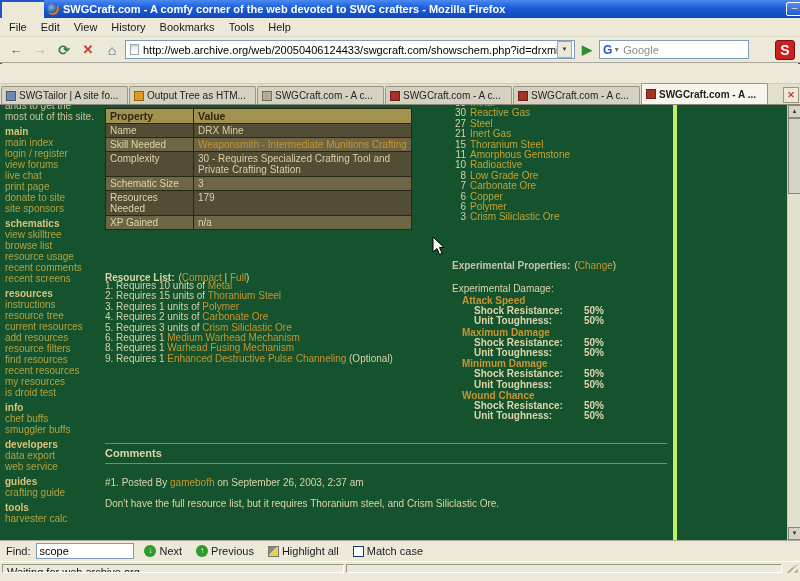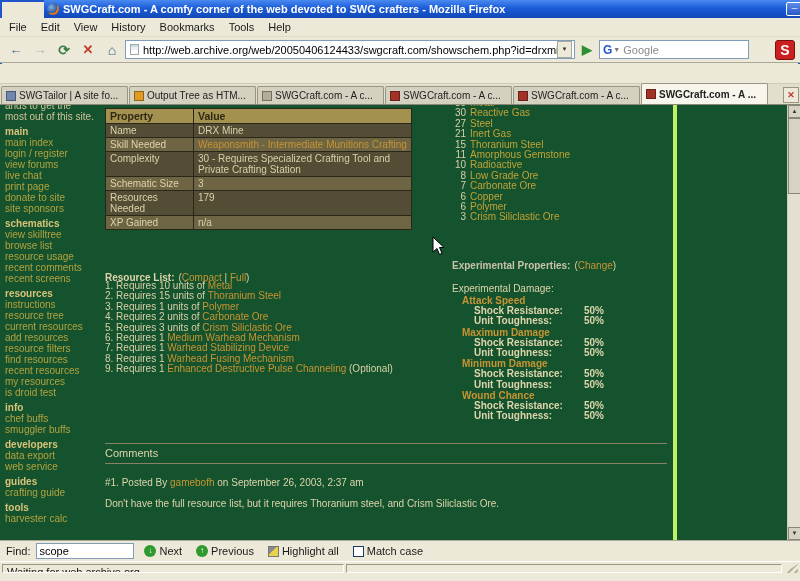--- a/index.html
+++ b/index.html
@@ -83,21 +83,21 @@
   .exp-damage { position:absolute; left:347px; top:178px; font-size:10px; color:#ddd4ab; }
   .exp-lines { position:absolute; left:347px; top:190px; width:152px; font-size:10px; line-height:10.2px;font-weight:bold; }
   .exp-line { display:flex; justify-content:space-between; }
   .exp-line.grp { margin-top:1px; }
   .exp-line.grp .exp-label { padding-left:10px; color:#c89433; }
   .exp-line.prop .exp-label { padding-left:22px; color:#ddd4ab; }
   .exp-value { color:#ddd4ab; }
   
   .comments { position:absolute; left:0; top:338px; width:562px; font-size:10px; }
   .comments hr { border:none; border-top:1px solid #8b8265; margin:0; }
-  .cm-head { font-weight:normal; font-size:11px; color:#ddd4ab; margin:3px 0 4px 0; }
+  .cm-head { font-weight:bold; font-size:11px; color:#ddd4ab; margin:3px 0 4px 0; }
   .cm-meta { margin-top:13px; color:#ddd4ab; }
   .cm-body { margin-top:10px; color:#ddd4ab; }
   
   .scrollbar { position:absolute; top:105px; right:0; width:13px; height:435px; background:#e3e0d0; border-left:1px solid #cfccba; }
   .sb-btn { position:absolute; left:0; width:13px; height:13px; background:#d7d3c4; border:1px solid #8a8678;
     font-size:6px; text-align:center; line-height:11px; color:#333; }
   .sb-up { top:0; } .sb-down { bottom:0; }
   .sb-thumb { position:absolute; left:0; top:13px; width:13px; height:76px; background:#d7d3c4; border:1px solid #8a8678; }
   
   .findbar { position:absolute; top:540px; left:0; width:800px; height:21px; background:#ece9d8; border-top:1px solid #aca899;
@@ -287,21 +287,20 @@
       <b>Resource List:</b><span>(</span><span class="olink">Compact</span><span style="white-space:pre;"> | </span><span class="olink">Full</span><span>)</span>
     </div>
 
     <div class="res-list">
       <div class="res-item"><span>1. Requires 10 units of </span><span class="rlink">Metal</span><span></span></div>
         <div class="res-item"><span>2. Requires 15 units of </span><span class="rlink">Thoranium Steel</span><span></span></div>
         <div class="res-item"><span>3. Requires 1 units of </span><span class="rlink">Polymer</span><span></span></div>
         <div class="res-item"><span>4. Requires 2 units of </span><span class="rlink">Carbonate Ore</span><span></span></div>
         <div class="res-item"><span>5. Requires 3 units of </span><span class="rlink">Crism Siliclastic Ore</span><span></span></div>
         <div class="res-item"><span>6. Requires 1 </span><span class="rlink">Medium Warhead Mechanism</span><span></span></div>
-        <div class="res-item"><span>7. Requires 1 </span><span class="rlink">Warhead Stabilizing Device</span><span></span></div>
         <div class="res-item"><span>8. Requires 1 </span><span class="rlink">Warhead Fusing Mechanism</span><span></span></div>
         <div class="res-item"><span>9. Requires 1 </span><span class="rlink">Enhanced Destructive Pulse Channeling</span><span> (Optional)</span></div>
     </div>
 
     <div class="exp-heading">
       <b>Experimental Properties:</b><span>(</span><span class="olink">Change</span><span>)</span>
     </div>
 
     <div class="exp-damage">Experimental Damage:</div>
 

